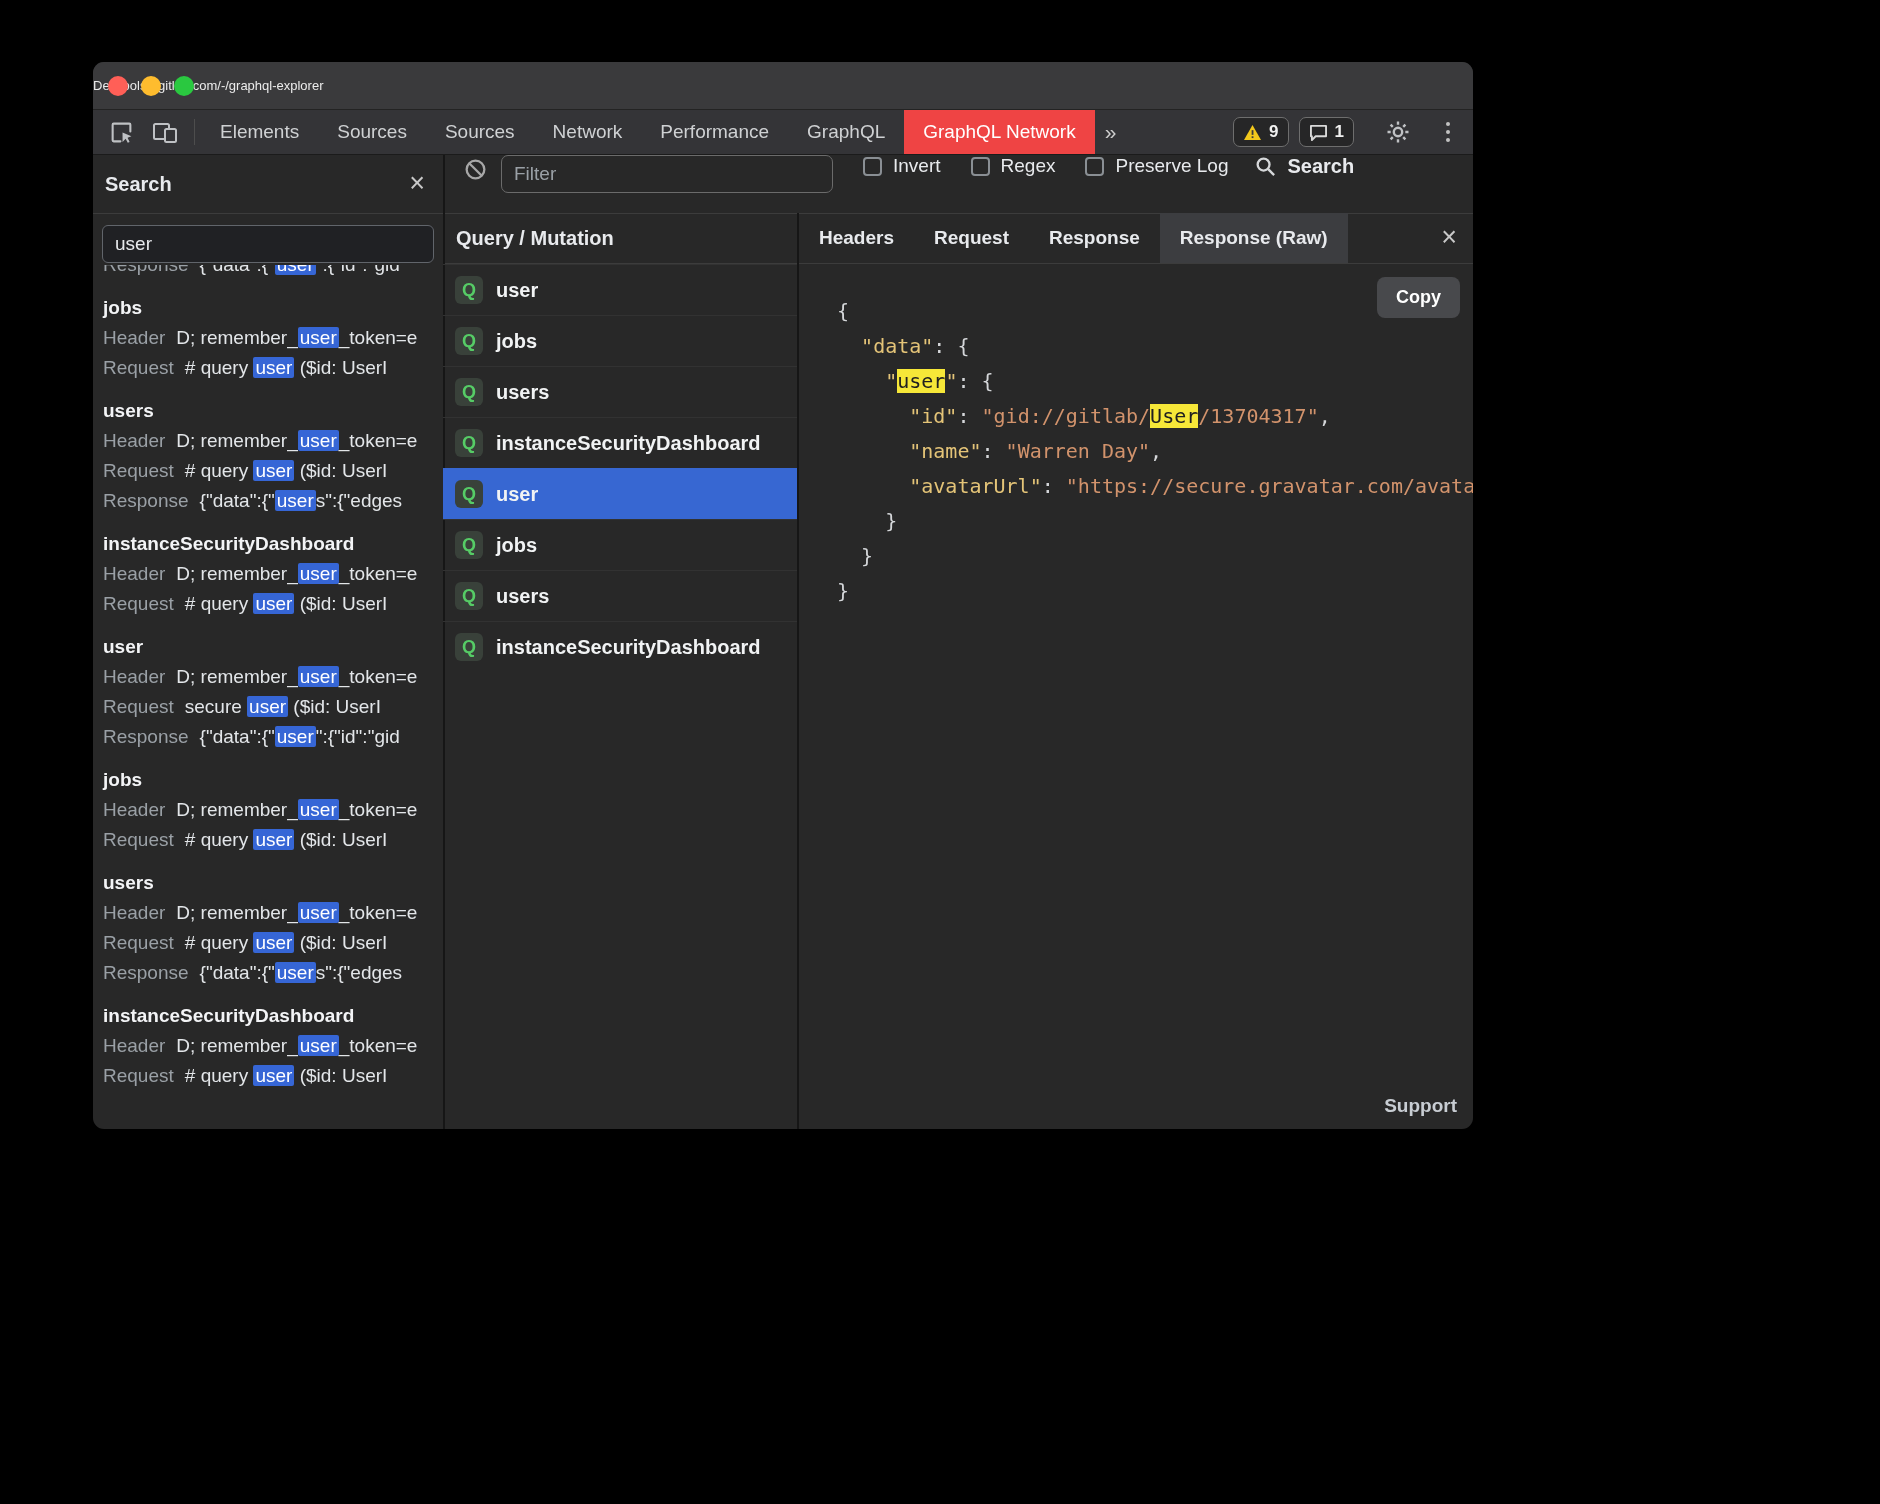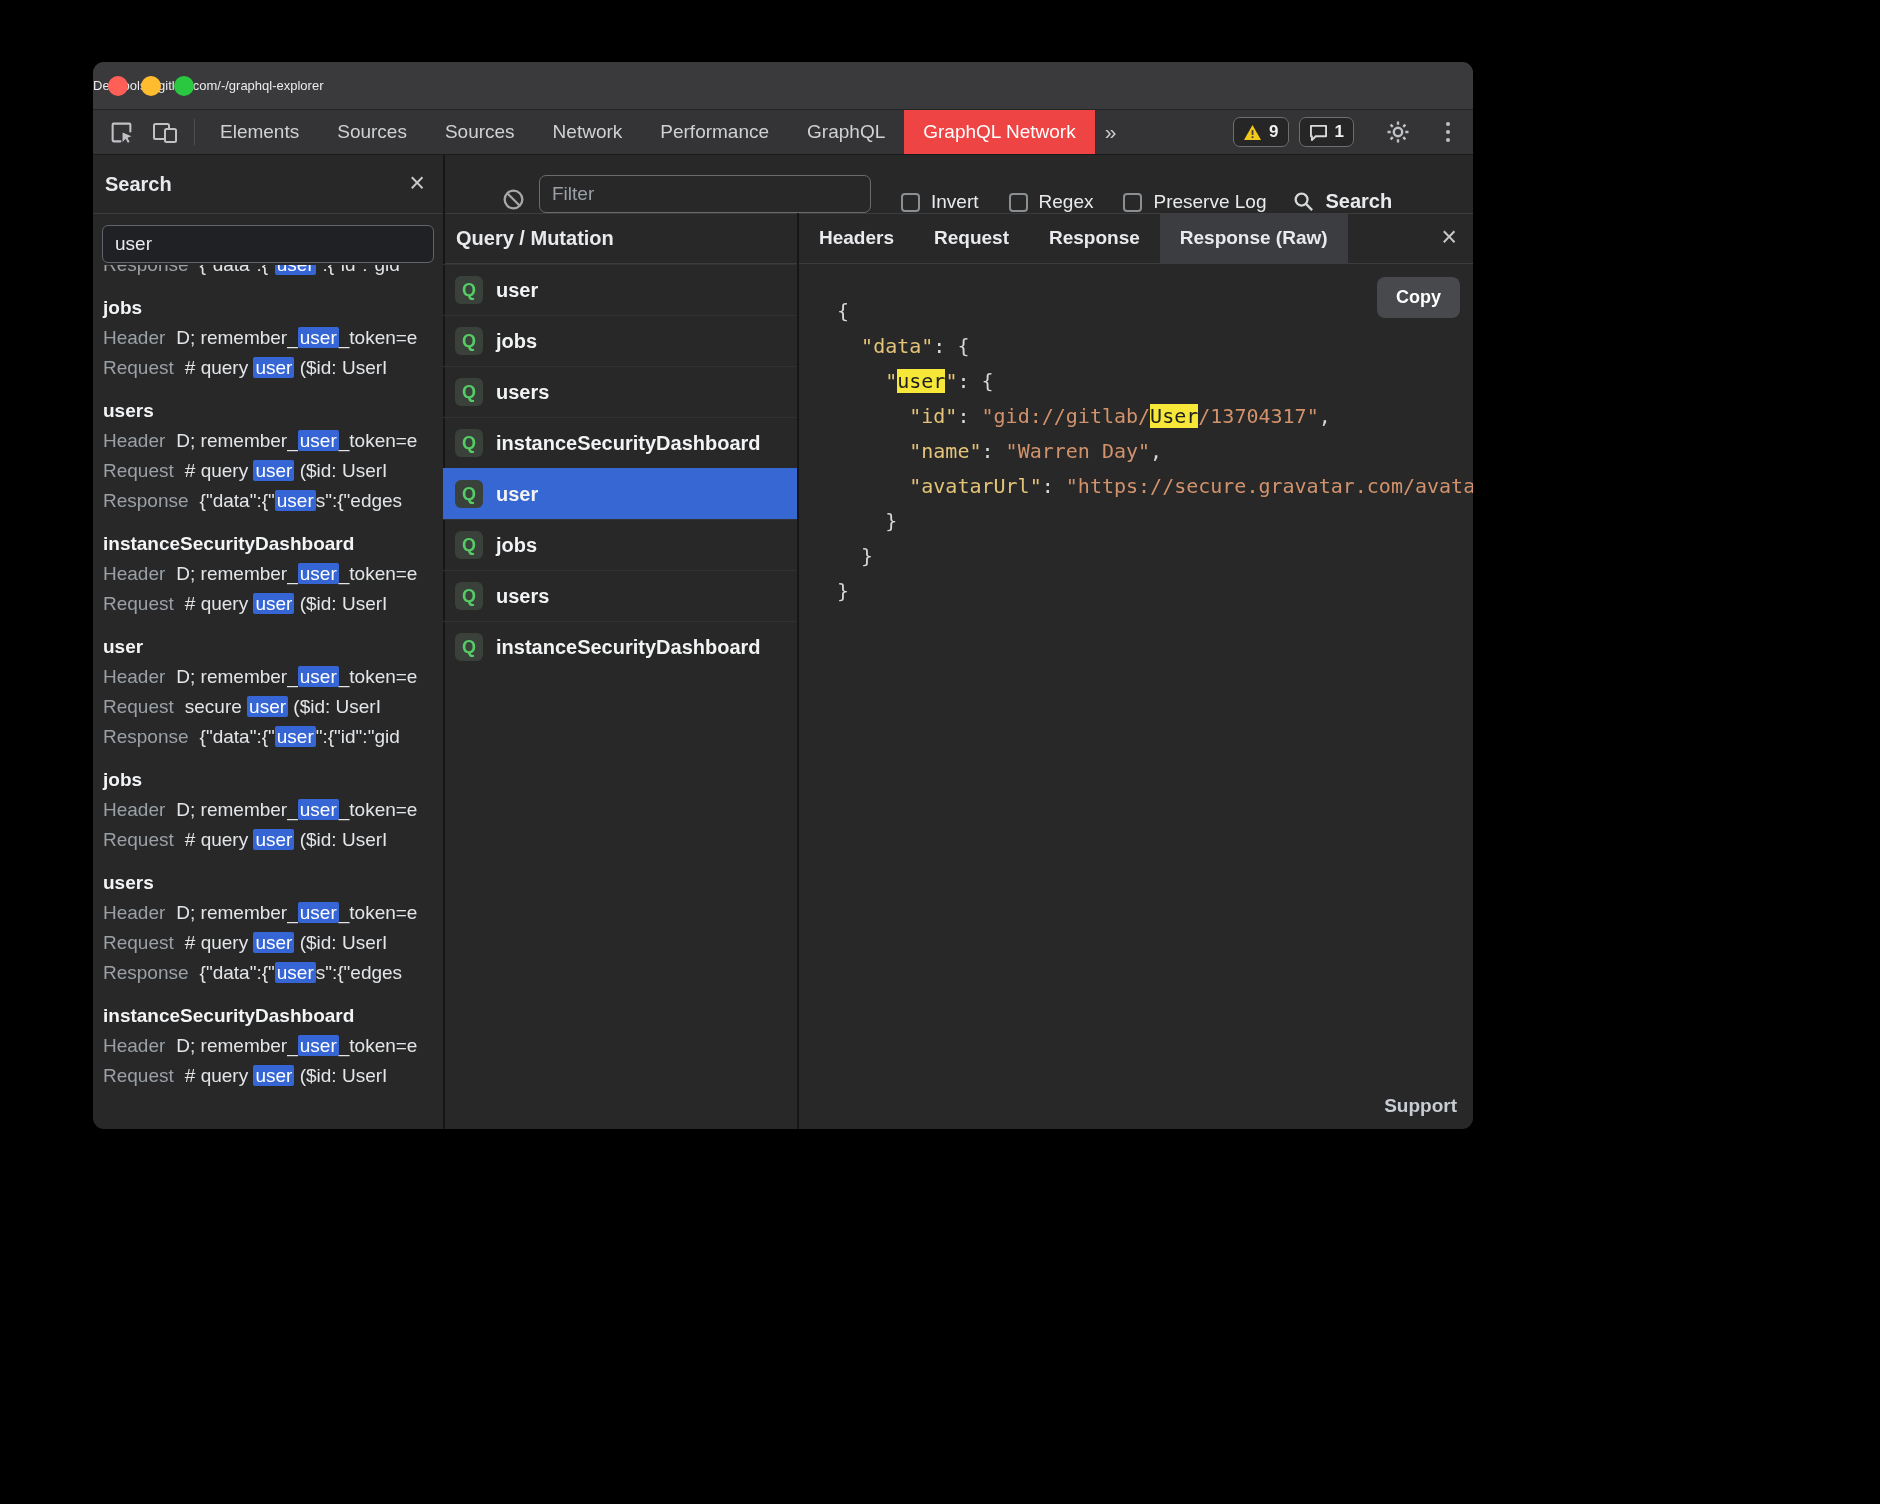--- a/index.html
+++ b/index.html
@@ -59,21 +59,21 @@
   .sp-results { position:absolute; top:110px; left:0; width:350px; height:864px;
                 overflow:hidden; padding-left:10px; }
   .sr-title { font-weight:700; line-height:30px; margin-top:13px; color:#f3f4f6; font-size:19px; }
   .sr-line { line-height:30px; font-size:19px; white-space:nowrap; overflow:hidden; color:#e3e6e9; }
   .sr-label { color:#9aa0a6; margin-right:11px; }
   .sr-group.clipped { margin-top:-15px; }
   .hl-b { background:#3666d6; color:#fff; border-radius:2px; padding:0 2px; }
 
   
   .filter-row { position:absolute; left:350px; top:93px; width:1068px; height:58px;
-                display:flex; align-items:flex-end;padding-left:38px; }
+                display:flex; align-items:flex-start; }
   .icon-block { margin-left:18px; }
   .filter-input { margin-left:12px; width:332px; height:38px; background:transparent;
                   border:1px solid #6b6b6b; border-radius:7px; color:#e8eaed; font-size:19px;
                   padding:0 12px; outline:none; font-family:inherit; }
   .filter-input::placeholder, .sp-input::placeholder { color:#9aa0a6; }
   .cb { display:flex; align-items:center; gap:11px; margin-left:30px; font-size:19px;
         color:#e8eaed; white-space:nowrap; }
   .cb-box { width:19px; height:19px; border:2px solid #8a8f94; border-radius:4px; background:transparent; }
   .search-group { display:flex; align-items:center; gap:10px; margin-left:26px;
                   font-size:20px; font-weight:700; color:#e8eaed; }

